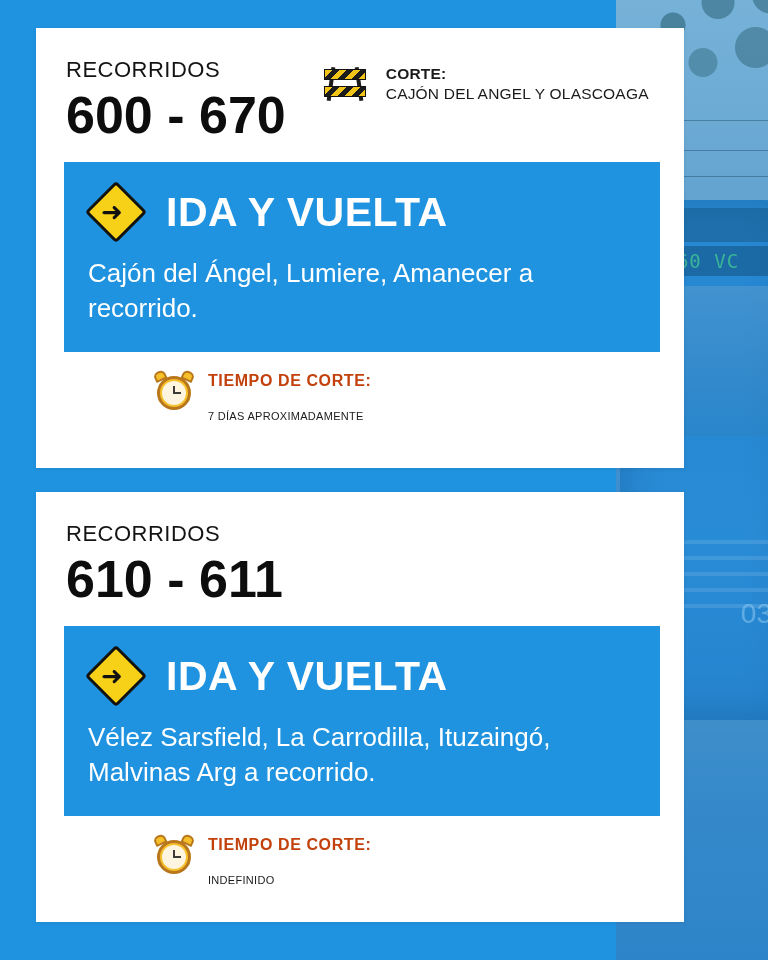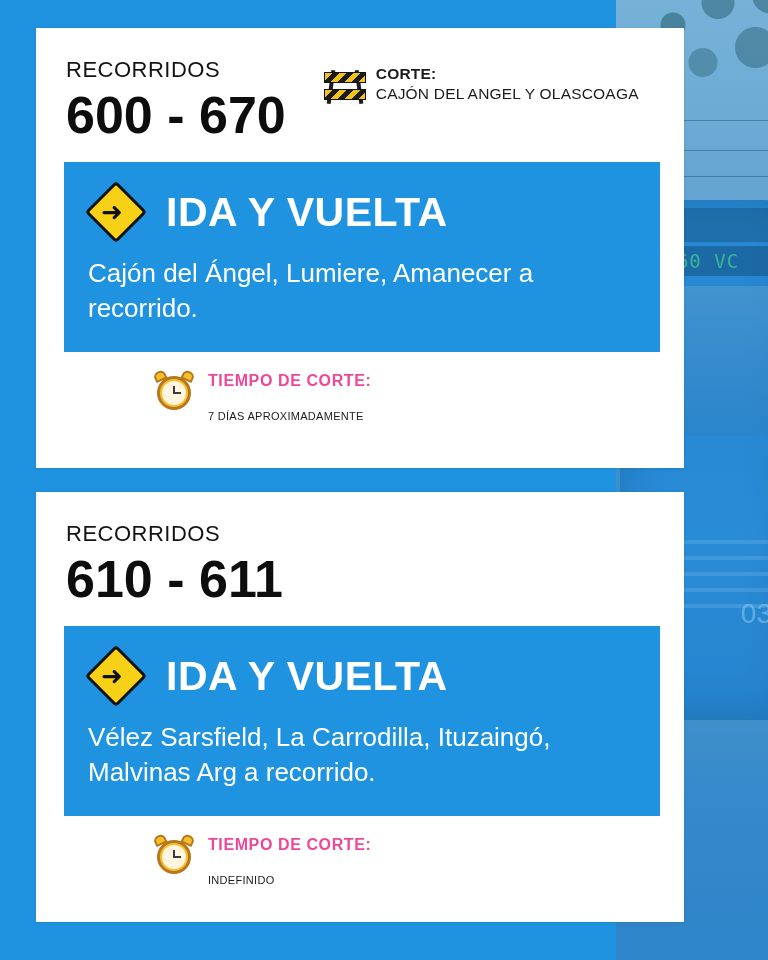--- a/index.html
+++ b/index.html
@@ -157,22 +157,22 @@
   .routes-numbers {
     font-size: 52px;
     font-weight: bold;
     color: #0d0d0d;
     letter-spacing: 0px;
     line-height: 1.12;
     margin-top: 4px;
   }
   .corte-block {
     display: flex;
-    align-items: flex-end;
-    gap: 10px;
+    align-items: center;
+    gap: 20px;
     margin-left: 38px;
     padding-top: 6px;
   }
   .barrier {
     flex: 0 0 auto;
     width: 42px;
     height: 36px;
     position: relative;
   }
   .barrier .plank {
@@ -292,21 +292,21 @@
     border: 2px solid #b8771c;
     box-sizing: border-box;
   }
   .clock .bl { left: 0px; transform: rotate(-25deg); }
   .clock .br { right: 0px; transform: rotate(25deg); }
 
   .time-text { padding-top: 2px; }
   .time-label {
     font-size: 16px;
     font-weight: bold;
-    color: #ec4899;
+    color: #c2410c;
     letter-spacing: .6px;
   }
   .time-value {
     font-size: 11px;
     color: #1b1b1b;
     letter-spacing: .3px;
     margin-top: 20px;
   }
   #card-2 .time-row { padding-left: 118px; }
 </style>

